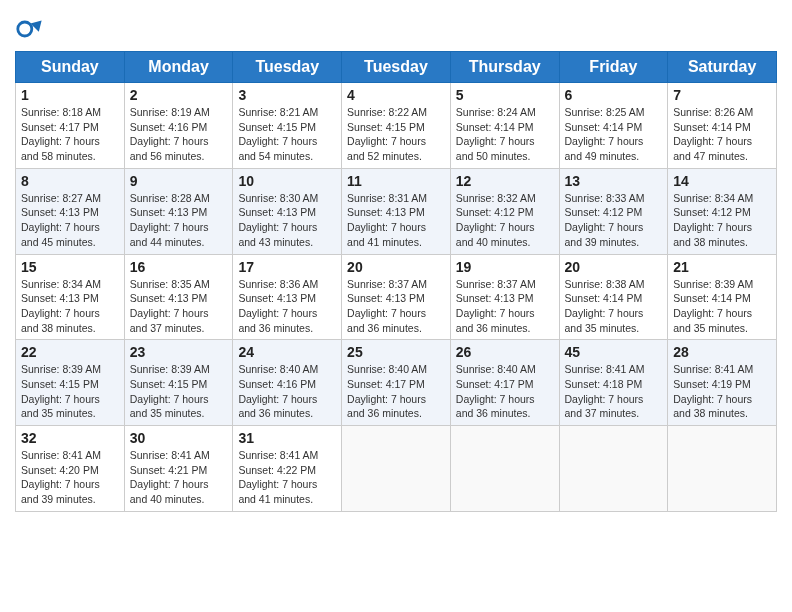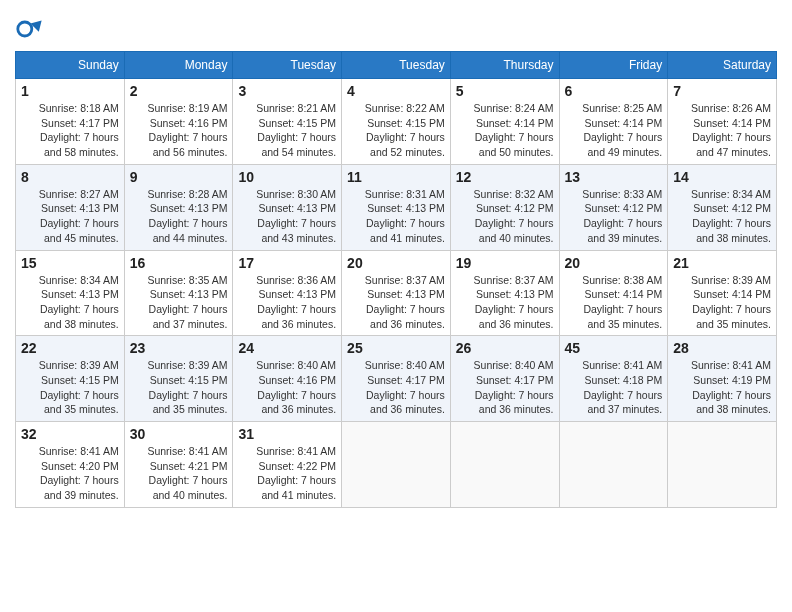--- a/index.html
+++ b/index.html
@@ -49,23 +49,23 @@
     }
     table {
       width: 100%;
       border-collapse: collapse;
       font-size: 11px;
     }
     thead th {
       background: #2979c5;
       color: #fff;
       padding: 6px 5px;
-      font-size: 12px;
-      font-weight: normal;
-      text-align: right;
+      font-size: 16px;
+      font-weight: bold;
+      text-align: center;
       border: 1px solid #1a6bb5;
     }
     td {
       border: 1px solid #ccc;
       vertical-align: top;
       padding: 4px 5px;
       width: 14.28%;
       min-height: 85px;
       background: #fff;
     }
@@ -76,21 +76,20 @@
       font-size: 14px;
       font-weight: bold;
       color: #222;
       display: block;
       margin-bottom: 2px;
     }
     .cell-text {
       font-size: 10.5px;
       color: #333;
       line-height: 1.4;
-      text-align: right;
     }
     .empty-cell {
       background: #f9f9f9;
     }
   </style>
 </head>
 <body>
 
 <div class="header">
   <div class="logo">

